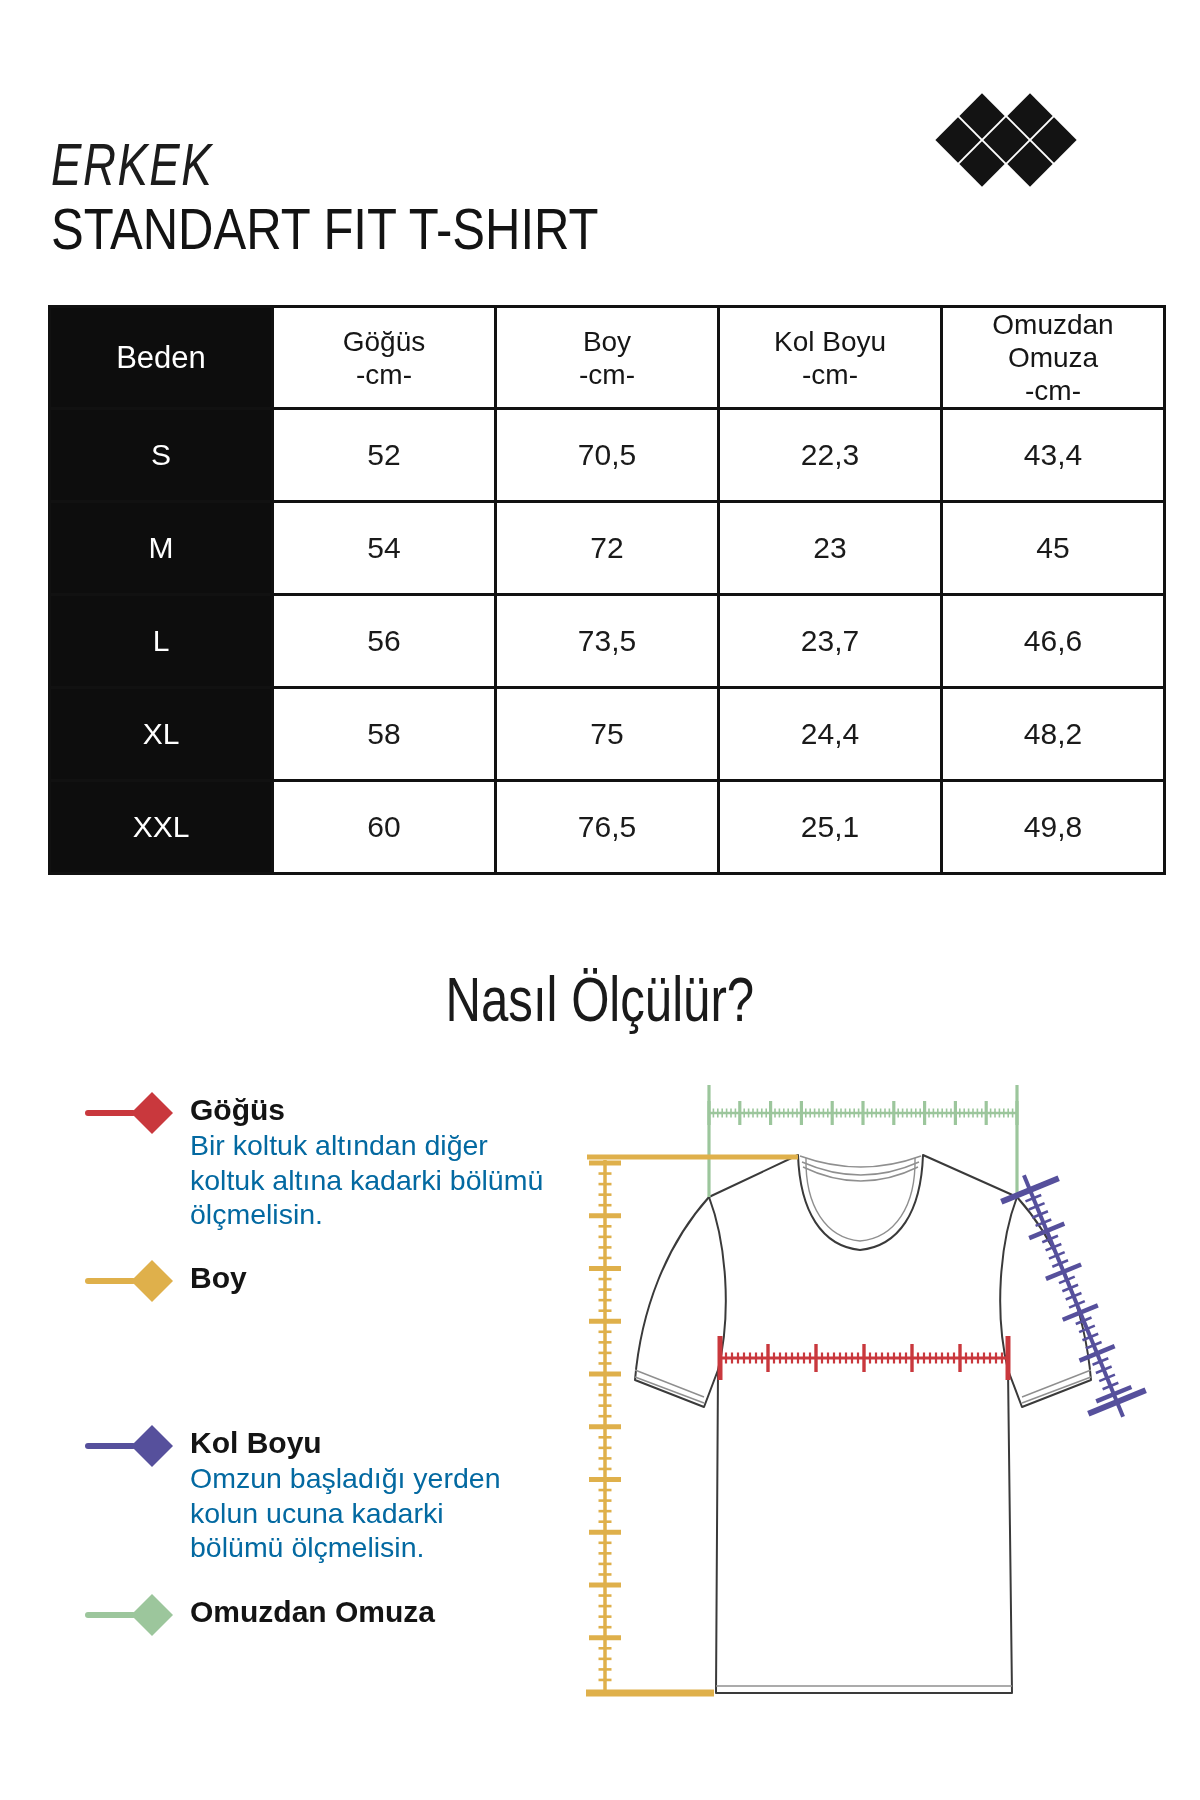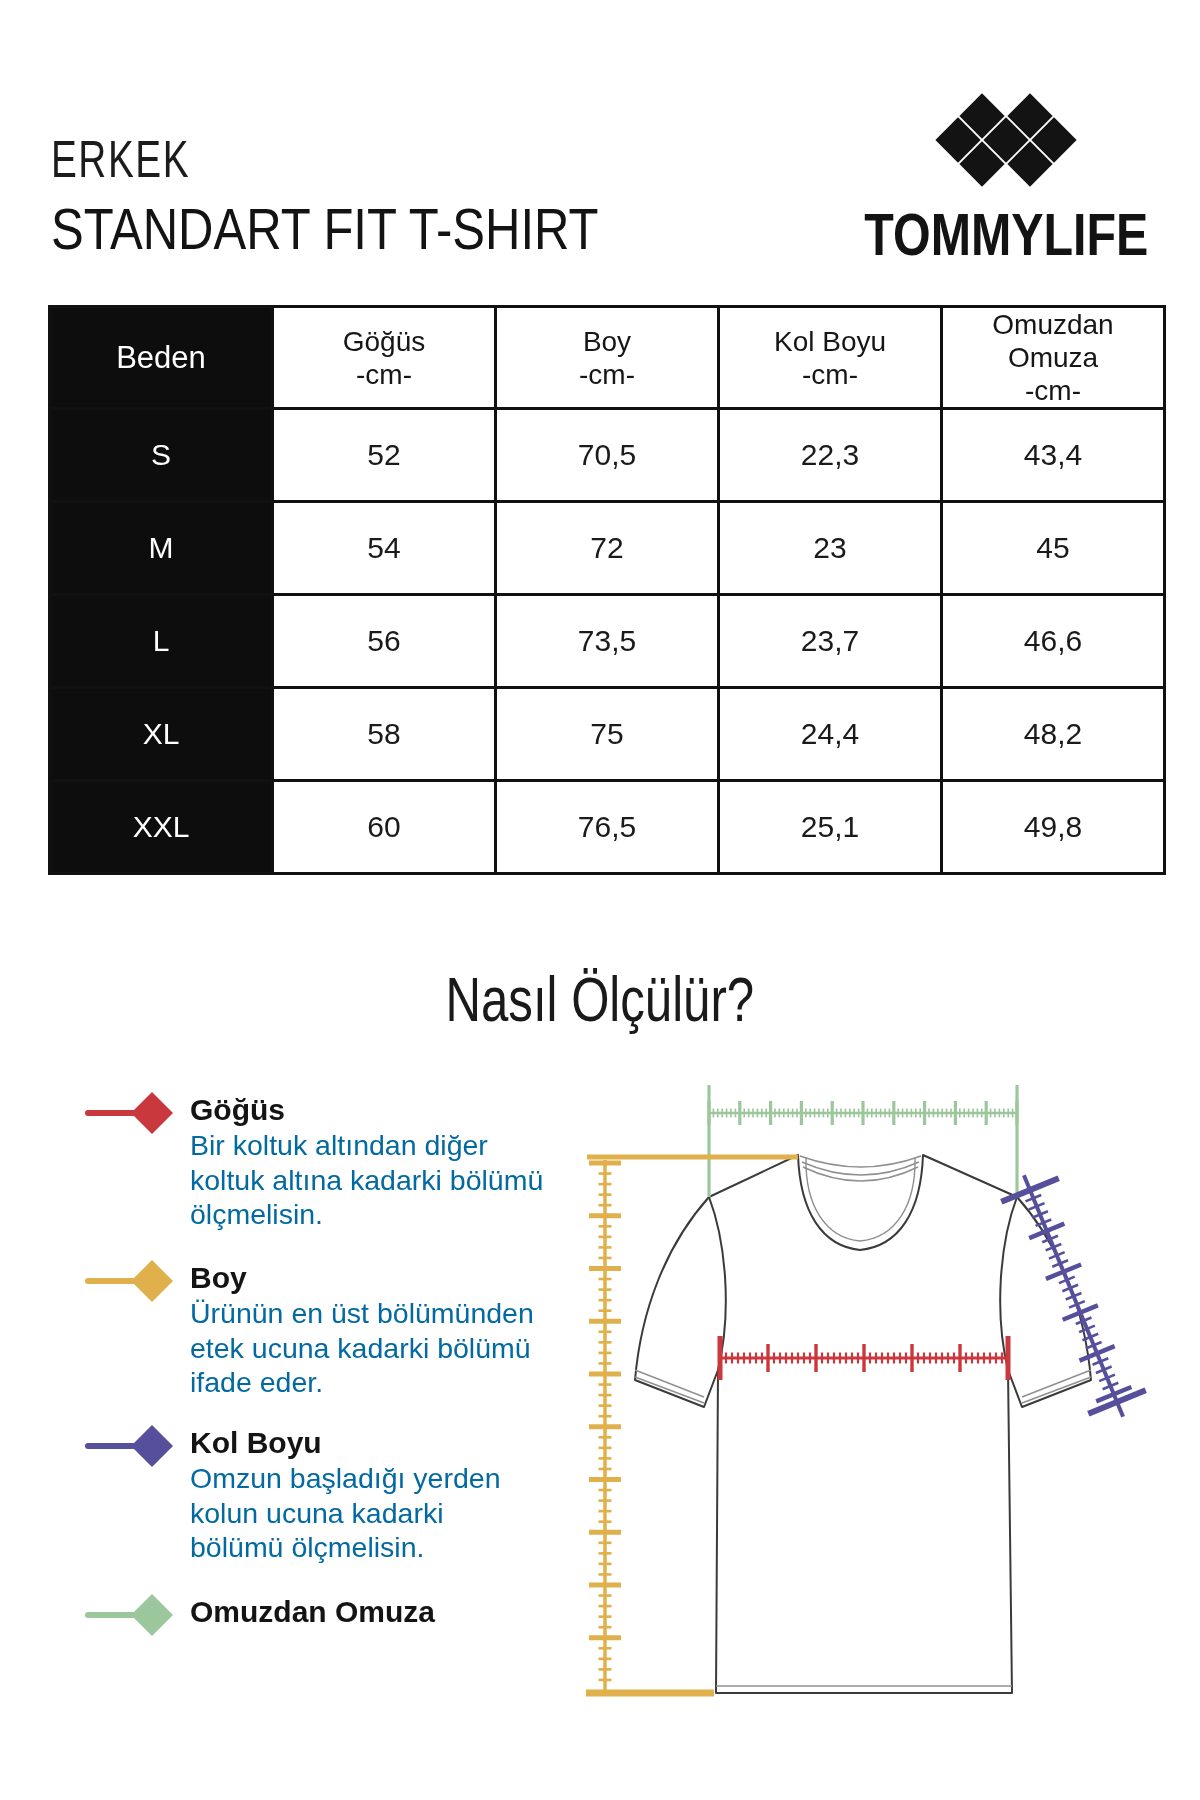--- a/index.html
+++ b/index.html
@@ -4,21 +4,21 @@
 <style>
   html,body{margin:0;padding:0;background:#ffffff;}
   .page{
     position:relative;width:1200px;height:1800px;background:#ffffff;overflow:hidden;
     font-family:"Liberation Sans", sans-serif;color:#161616;
   }
   .abs{position:absolute;}
   .cond{display:inline-block;white-space:nowrap;transform-origin:0 50%;}
 
   
-  .cat-title{left:51px;top:130px;font-size:51px;font-weight:400;letter-spacing:2px;color:#1c1c1c;}
+  .cat-title{left:51px;top:130px;font-size:60px;font-weight:400;letter-spacing:2px;color:#1c1c1c;font-style:italic;}
   .cat-title .cond{transform:scaleX(.76);}
   .prod-title{left:51px;top:196px;font-size:57px;font-weight:400;letter-spacing:0;color:#131313;}
   .prod-title .cond{transform:scaleX(.86);}
   .brand{right:52px;top:201px;font-size:59px;font-weight:700;color:#131313;text-align:right;}
   .brand .cond{transform-origin:100% 50%;transform:scaleX(.82);}
   .logo{left:935px;top:93px;width:143px;height:94px;}
   .logo .diamond{position:absolute;width:32px;height:32px;background:#131313;transform:rotate(45deg);}
 
   
   .size-table{left:48px;top:305px;}
@@ -57,21 +57,20 @@
 
   <div class="abs logo">
     <div class="diamond" style="left:7px;top:31px"></div>
     <div class="diamond" style="left:55px;top:31px"></div>
     <div class="diamond" style="left:103px;top:31px"></div>
     <div class="diamond" style="left:31px;top:7px"></div>
     <div class="diamond" style="left:79px;top:7px"></div>
     <div class="diamond" style="left:31px;top:55px"></div>
     <div class="diamond" style="left:79px;top:55px"></div>
   </div>
-  <div class="abs brand"><span class="cond">TOMMYLIFE</span></div>
 
   <div class="abs size-table">
     <table>
       <tbody>
           <tr class="hdr-row">
         <th class="dark col-size beden-cell">Beden</th>
         <th class="col-val hdr-cell preline">Göğüs
 -cm-</th>
         <th class="col-val hdr-cell preline">Boy
 -cm-</th>
@@ -135,23 +134,20 @@
     </div>
   </div>
 
   <div class="legend-item" style="top:1260px">
     <svg class="legend-marker" viewBox="0 0 105 54">
       <line x1="13" y1="27" x2="58" y2="27" stroke-width="6" stroke-linecap="round" stroke="#dfb04b"></line>
       <polygon points="77,6 98,27 77,48 56,27" fill="#dfb04b"></polygon>
     </svg>
     <div class="legend-text">
       <div class="legend-label">Boy</div>
-      <div class="legend-desc preline">Ürünün en üst bölümünden
-etek ucuna kadarki bölümü
-ifade eder.</div>
     </div>
   </div>
 
   <div class="legend-item" style="top:1425px">
     <svg class="legend-marker" viewBox="0 0 105 54">
       <line x1="13" y1="27" x2="58" y2="27" stroke-width="6" stroke-linecap="round" stroke="#56509c"></line>
       <polygon points="77,6 98,27 77,48 56,27" fill="#56509c"></polygon>
     </svg>
     <div class="legend-text">
       <div class="legend-label">Kol Boyu</div>

